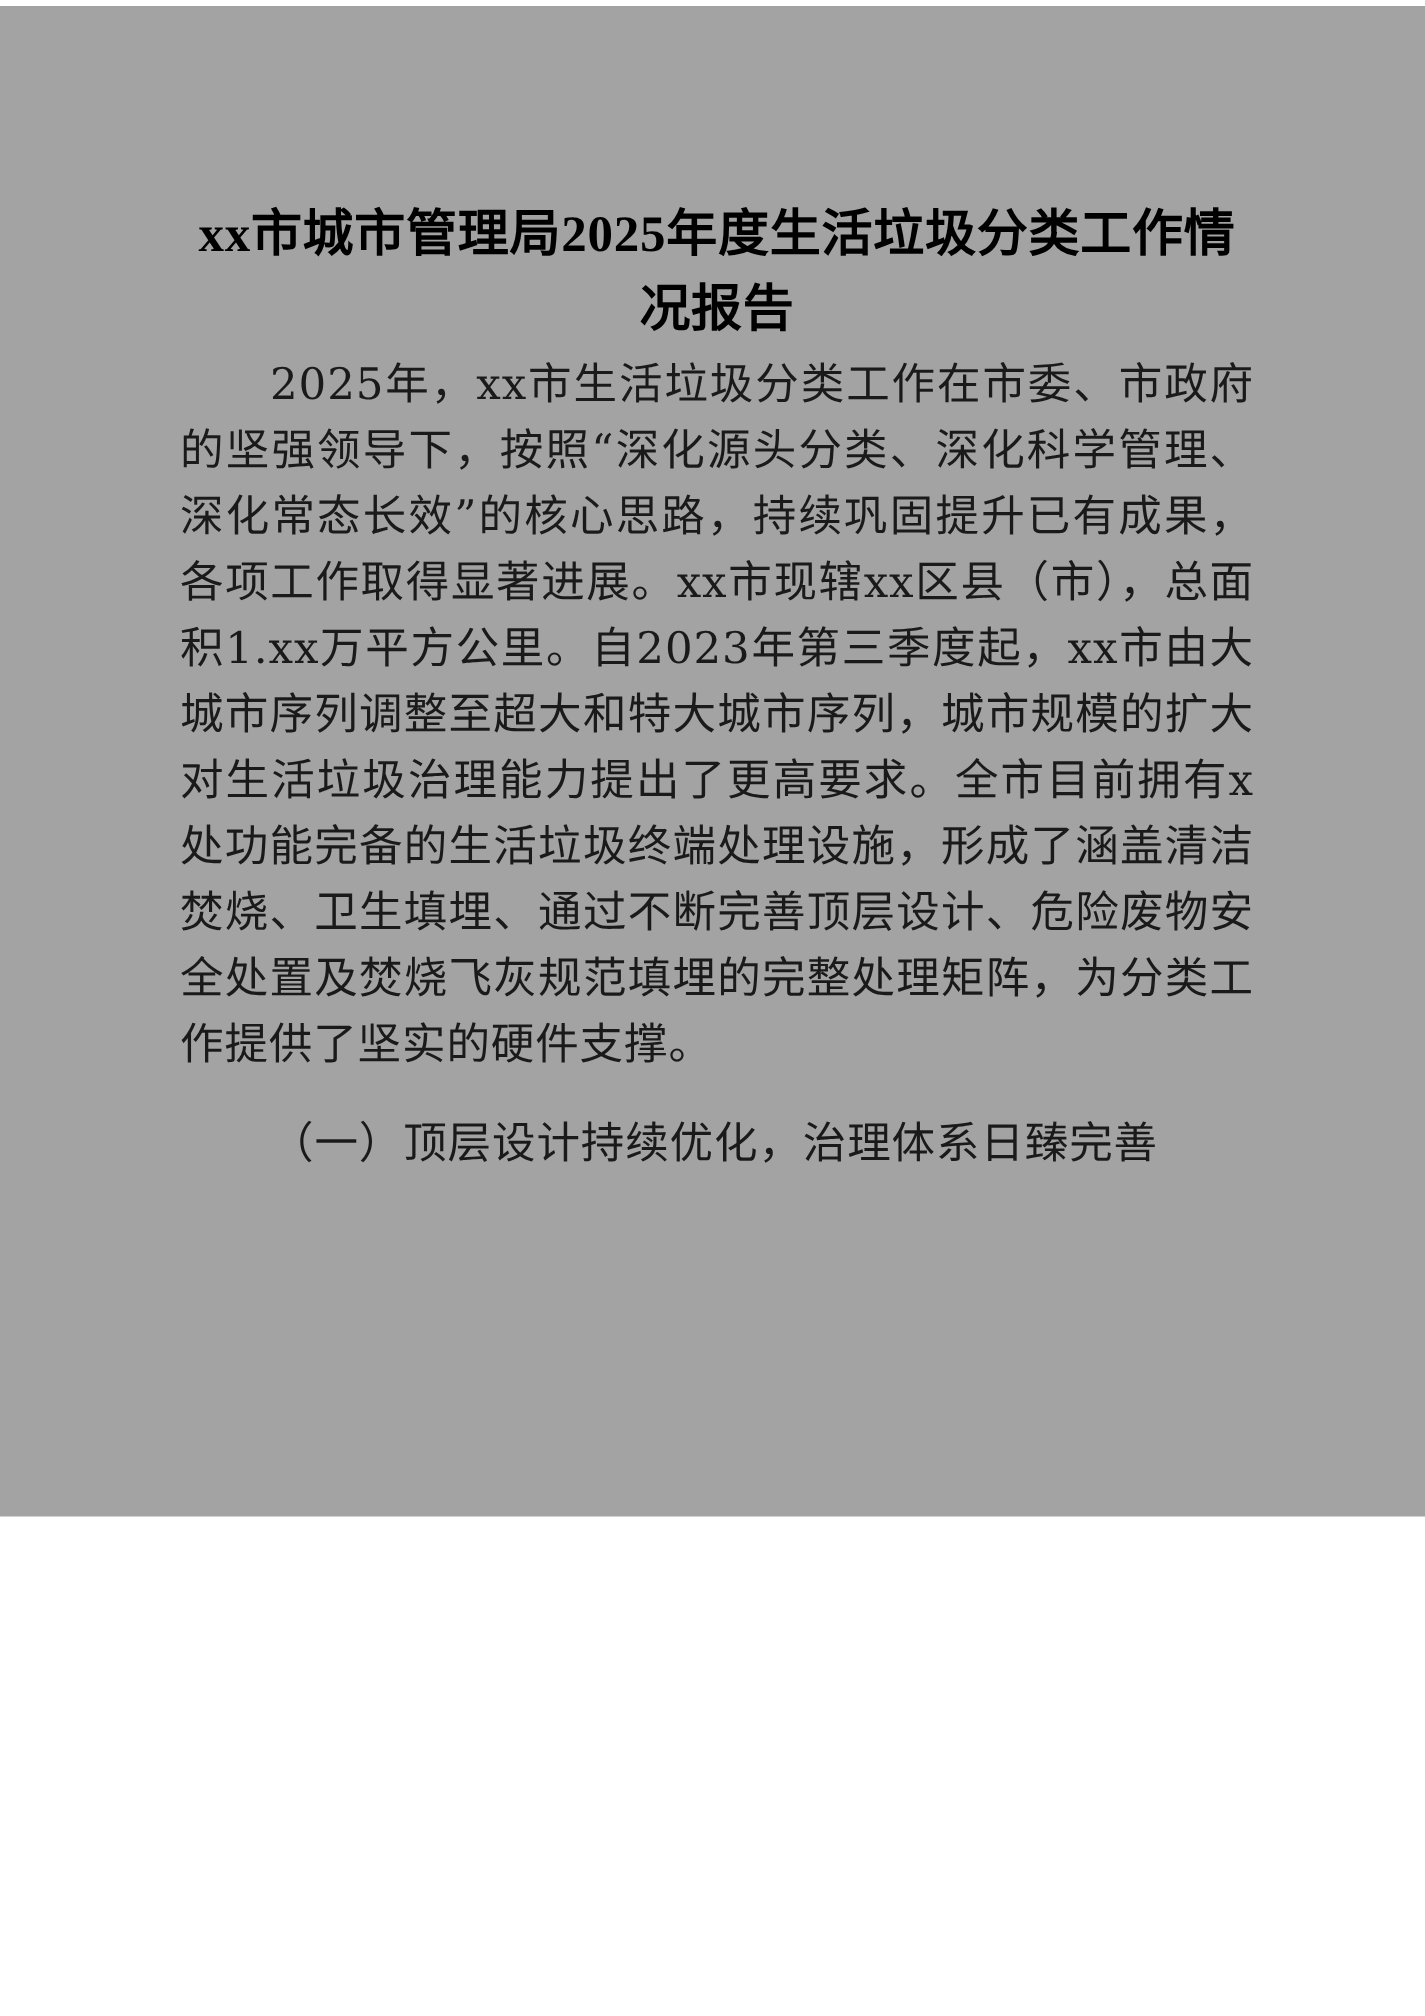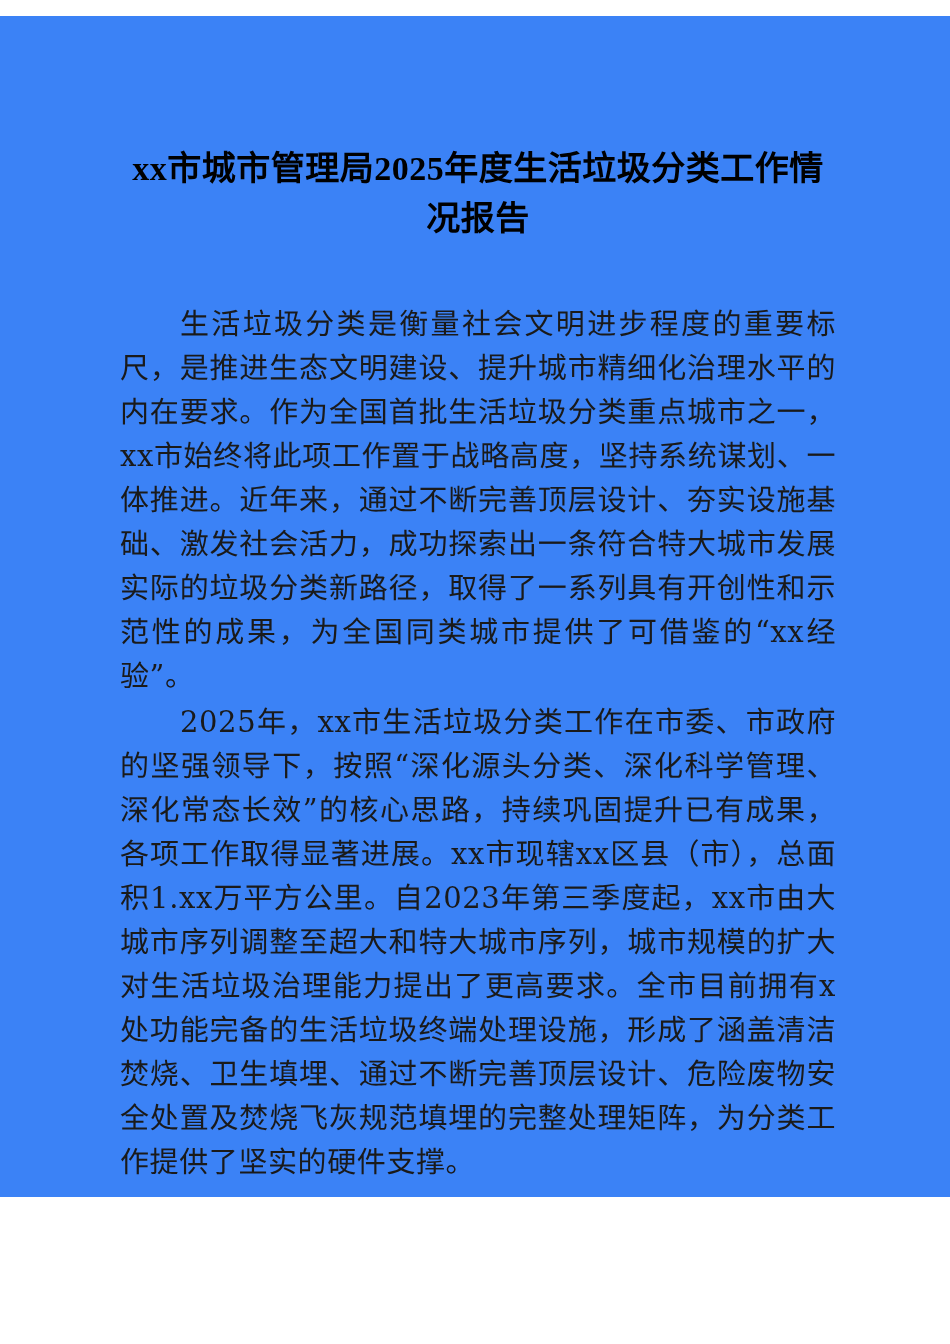--- a/index.html
+++ b/index.html
@@ -8,23 +8,23 @@
     padding: 0;
     background: #ffffff;
   }
   body {
     font-family: "Liberation Serif", "DejaVu Serif", serif;
     -webkit-font-smoothing: antialiased;
   }
   .page {
     position: relative;
     width: 950px;
-    height: 1181px;
-    background: #3b82f6;
-    margin: 16px auto;
+    height: 1007px;
+    background: #a3a3a3;
+    margin: 4px auto;
     overflow: hidden;
     box-sizing: border-box;
   }
   .content {
     position: absolute;
     left: 120px;
     top: 0;
     width: 716px;
   }
 
@@ -92,20 +92,20 @@
   }
 </style>
 </head>
 <body>
 
 <div class="page">
   <div class="content">
 
     <h1 class="doc-title">xx市城市管理局2025年度生活垃圾分类工作情况报告</h1>
 
-    <p class="para first-para">生活垃圾分类是衡量社会文明进步程度的重要标尺，是推进生态文明建设、提升城市精细化治理水平的内在要求。作为全国首批生活垃圾分类重点城市之一，xx市始终将此项工作置于战略高度，坚持系统谋划、一体推进。近年来，通过不断完善顶层设计、夯实设施基础、激发社会活力，成功探索出一条符合特大城市发展实际的垃圾分类新路径，取得了一系列具有开创性和示范性的成果，为全国同类城市提供了可借鉴的“xx经验”。</p>
 
 
     <p class="para after-head">2025年，xx市生活垃圾分类工作在市委、市政府的坚强领导下，按照“深化源头分类、深化科学管理、深化常态长效”的核心思路，持续巩固提升已有成果，各项工作取得显著进展。xx市现辖xx区县（市），总面积1.xx万平方公里。自2023年第三季度起，xx市由大城市序列调整至超大和特大城市序列，城市规模的扩大对生活垃圾治理能力提出了更高要求。全市目前拥有x处功能完备的生活垃圾终端处理设施，形成了涵盖清洁焚烧、卫生填埋、通过不断完善顶层设计、危险废物安全处置及焚烧飞灰规范填埋的完整处理矩阵，为分类工作提供了坚实的硬件支撑。</p>
 
+    <h3 class="head-2">（一）顶层设计持续优化，治理体系日臻完善</h3>
 
   </div>
 </div>
 
 </body></html>

